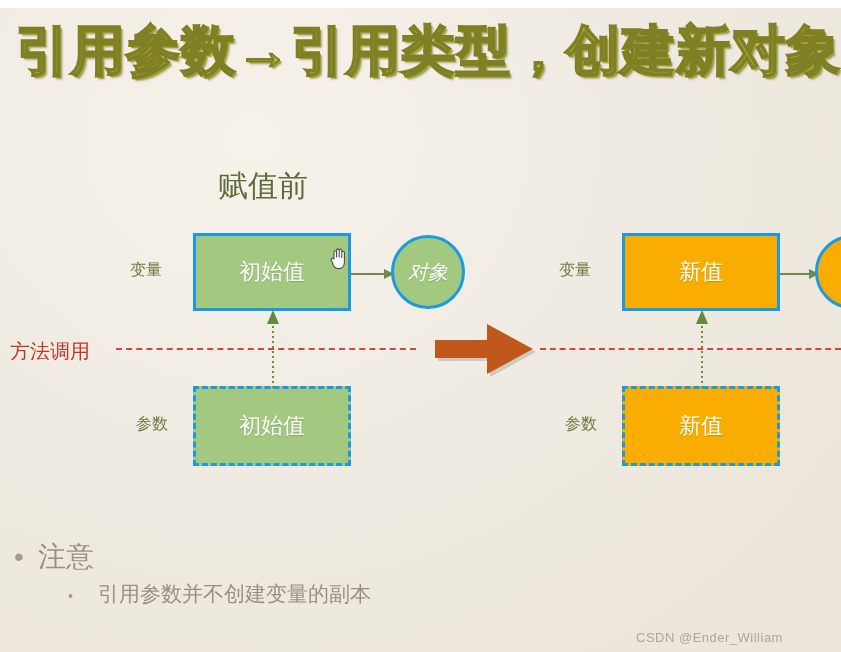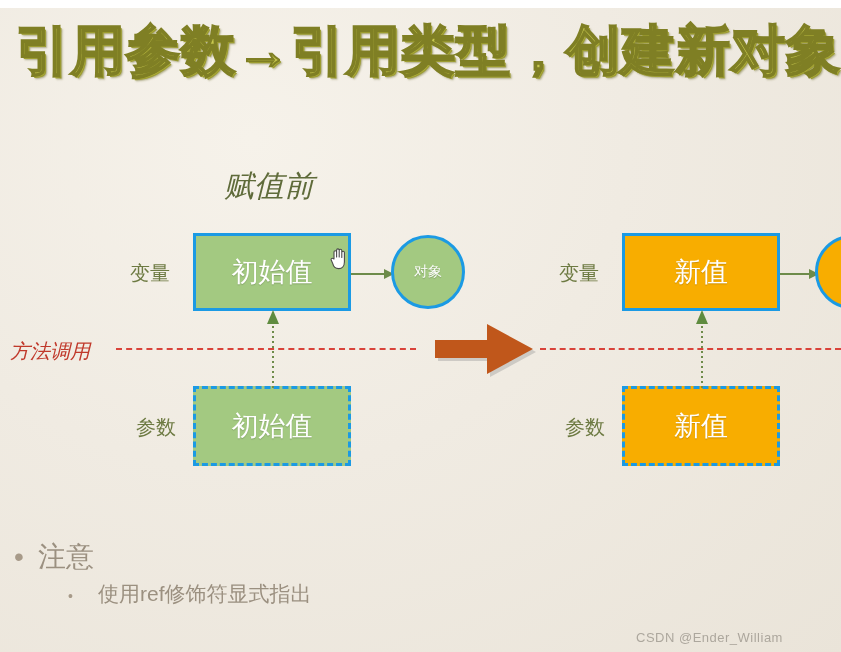--- a/index.html
+++ b/index.html
@@ -39,42 +39,42 @@
     white-space: nowrap;
   }
 
   
   .section-heading {
     position: absolute;
     font-size: 30px;
     color: #5f6b3a;
     white-space: nowrap;
   }
-  #heading-before { left: 224px; top: 158px; font-style: italic; }
+  #heading-before { left: 218px; top: 158px; }
   #heading-after  { left: 645px; top: 158px; }
 
   
   .side-label {
     position: absolute;
-    font-size: 20px;
+    font-size: 16px;
     color: #6d7a42;
     white-space: nowrap;
   }
   #label-var-left   { left: 130px; top: 252px; }
   #label-param-left { left: 136px; top: 406px; }
   #label-var-right  { left: 559px; top: 252px; }
   #label-param-right{ left: 565px; top: 406px; }
 
   
   .value-box {
     position: absolute;
     display: flex;
     align-items: center;
     justify-content: center;
-    font-size: 27px;
+    font-size: 22px;
     color: #ffffff;
     text-shadow: 0 1px 1px rgba(0,0,0,0.18);
     box-sizing: border-box;
   }
   .box-green  { background: #a3c981; }
   .box-orange { background: #f8ad00; }
   .border-solid { border: 3px solid #1b9ae4; }
   .border-dashed{ border: 3px dashed #1b9ae4; }
 
   #box-var-left   { left: 193px; top: 225px; width: 158px; height: 78px; }
@@ -84,24 +84,25 @@
 
   
   .obj-circle {
     position: absolute;
     border-radius: 50%;
     border: 3px solid #1b9ae4;
     display: flex;
     align-items: center;
     justify-content: center;
     font-family: "Liberation Serif", "DejaVu Serif", serif;
-    font-size: 14px;
+    font-size: 20px;
     color: #ffffff;
     text-shadow: 0 1px 1px rgba(0,0,0,0.2);
     box-sizing: border-box;
+    font-style: italic;
   }
   #circle-left {
     left: 391px; top: 227px; width: 74px; height: 74px;
     background: #a3c981;
   }
   #circle-right {
     left: 815px; top: 227px; width: 74px; height: 74px;
     background: #f8ad00;
   }
 
@@ -115,21 +116,20 @@
   #vconn-left  { left: 265px; top: 300px; height: 80px; }
   #vconn-right { left: 694px; top: 300px; height: 80px; }
 
   
   #methodcall-label {
     position: absolute;
     left: 10px; top: 330px;
     font-size: 20px;
     color: #c0392b;
     white-space: nowrap;
-    font-style: italic;
   }
   .dashed-rule {
     position: absolute;
     top: 340px;
     height: 0;
     border-top: 2px dashed #d9433a;
   }
   #rule-left  { left: 116px; width: 300px; }
   #rule-right { left: 540px; width: 301px; }
 
@@ -258,21 +258,21 @@
       <line x1="8" y1="80" x2="8" y2="14" stroke="#6d8b4a" stroke-width="2" stroke-dasharray="2 3"></line>
       <polygon points="2,16 8,2 14,16" fill="#5f8b3f"></polygon>
     </svg>
   </div>
 
   <div id="bullets">
     <div class="bullet-l1">
       <span class="bullet-dot">•</span><span>注意</span>
     </div>
     <div class="bullet-l2">
-      <span class="bullet-dot">•</span><span>使用ref修饰符显式指出</span>
+      <span class="bullet-dot">•</span><span>引用参数并不创建变量的副本</span>
     </div>
   </div>
 
   <div id="watermark">CSDN @Ender_William</div>
 
   <div id="cursor">
     <svg width="22" height="24" viewBox="0 0 22 24">
       <path d="M6 13 L6 6 a1.3 1.3 0 0 1 2.6 0 L8.6 11 L8.6 4.2 a1.3 1.3 0 0 1 2.6 0 L11.2 11 L11.2 4.6 a1.3 1.3 0 0 1 2.6 0 L13.8 11.4 L13.8 6.6 a1.3 1.3 0 0 1 2.6 0 L16.4 16 c0 4 -2.4 6.6 -5.6 6.6 c-3.2 0 -5.4 -2 -6 -5 L3.2 14 a1.3 1.3 0 0 1 2.2 -1.3 Z" fill="#ffffff" stroke="#4a4a4a" stroke-width="1.1" stroke-linejoin="round"></path>
     </svg>
   </div>

